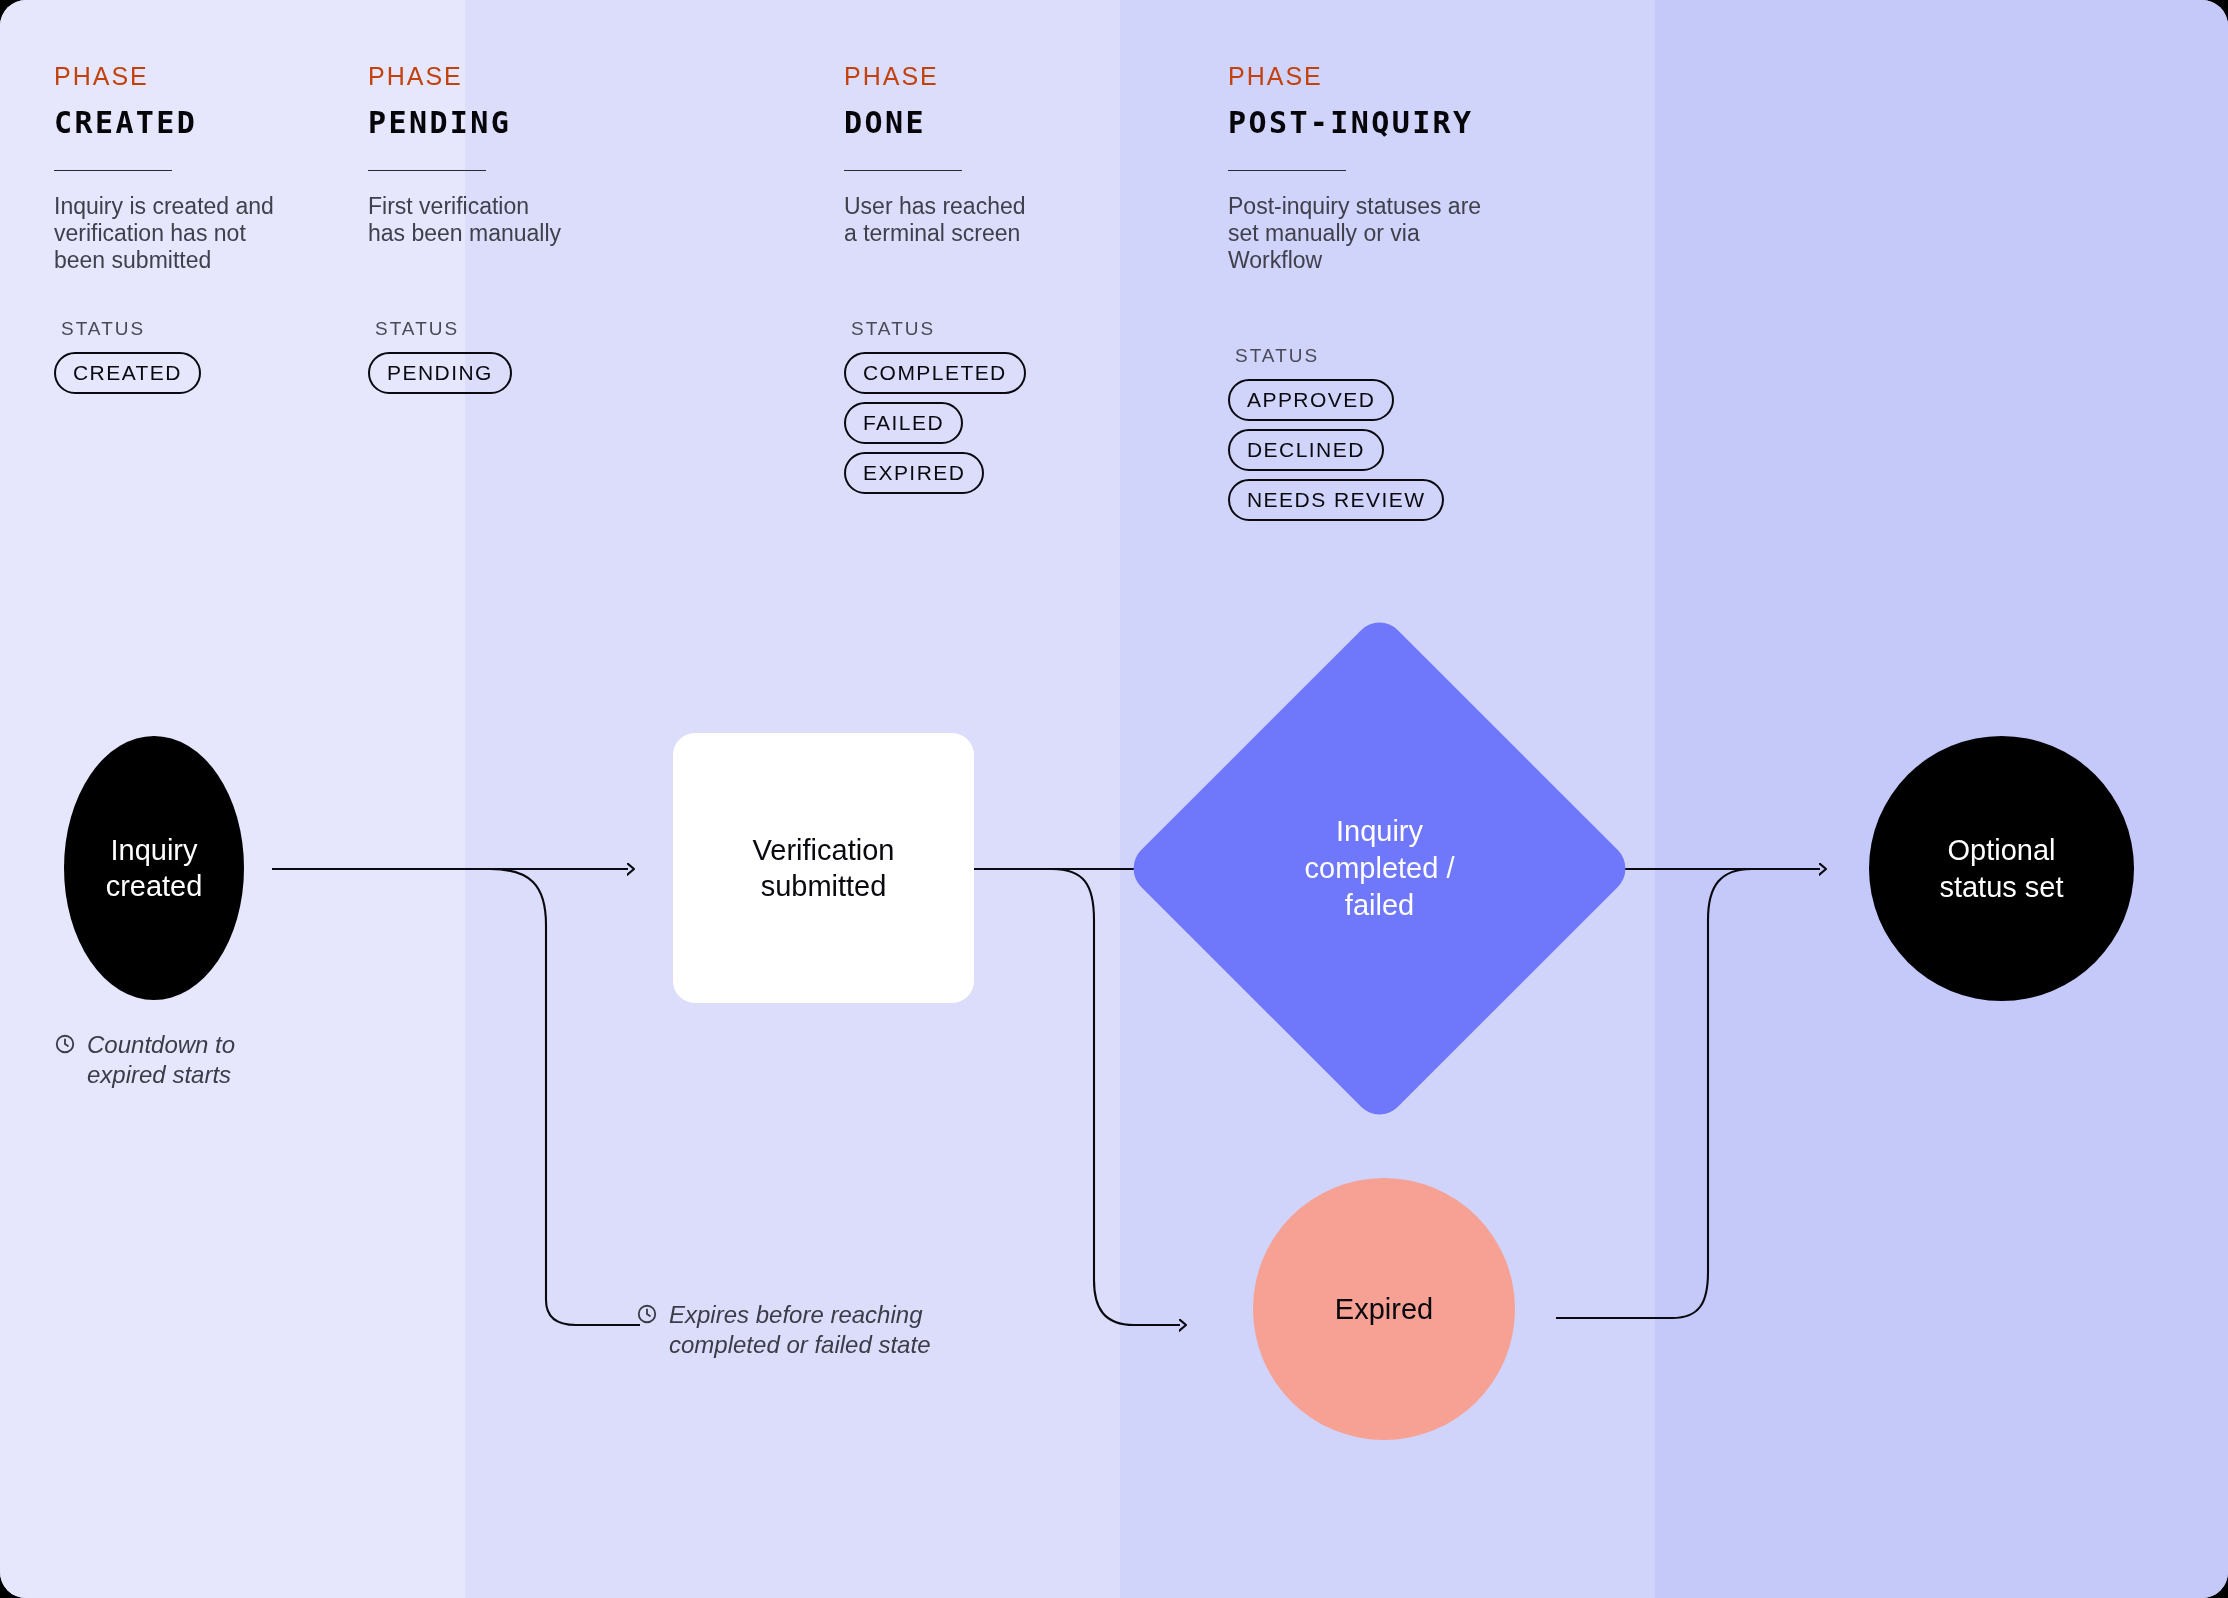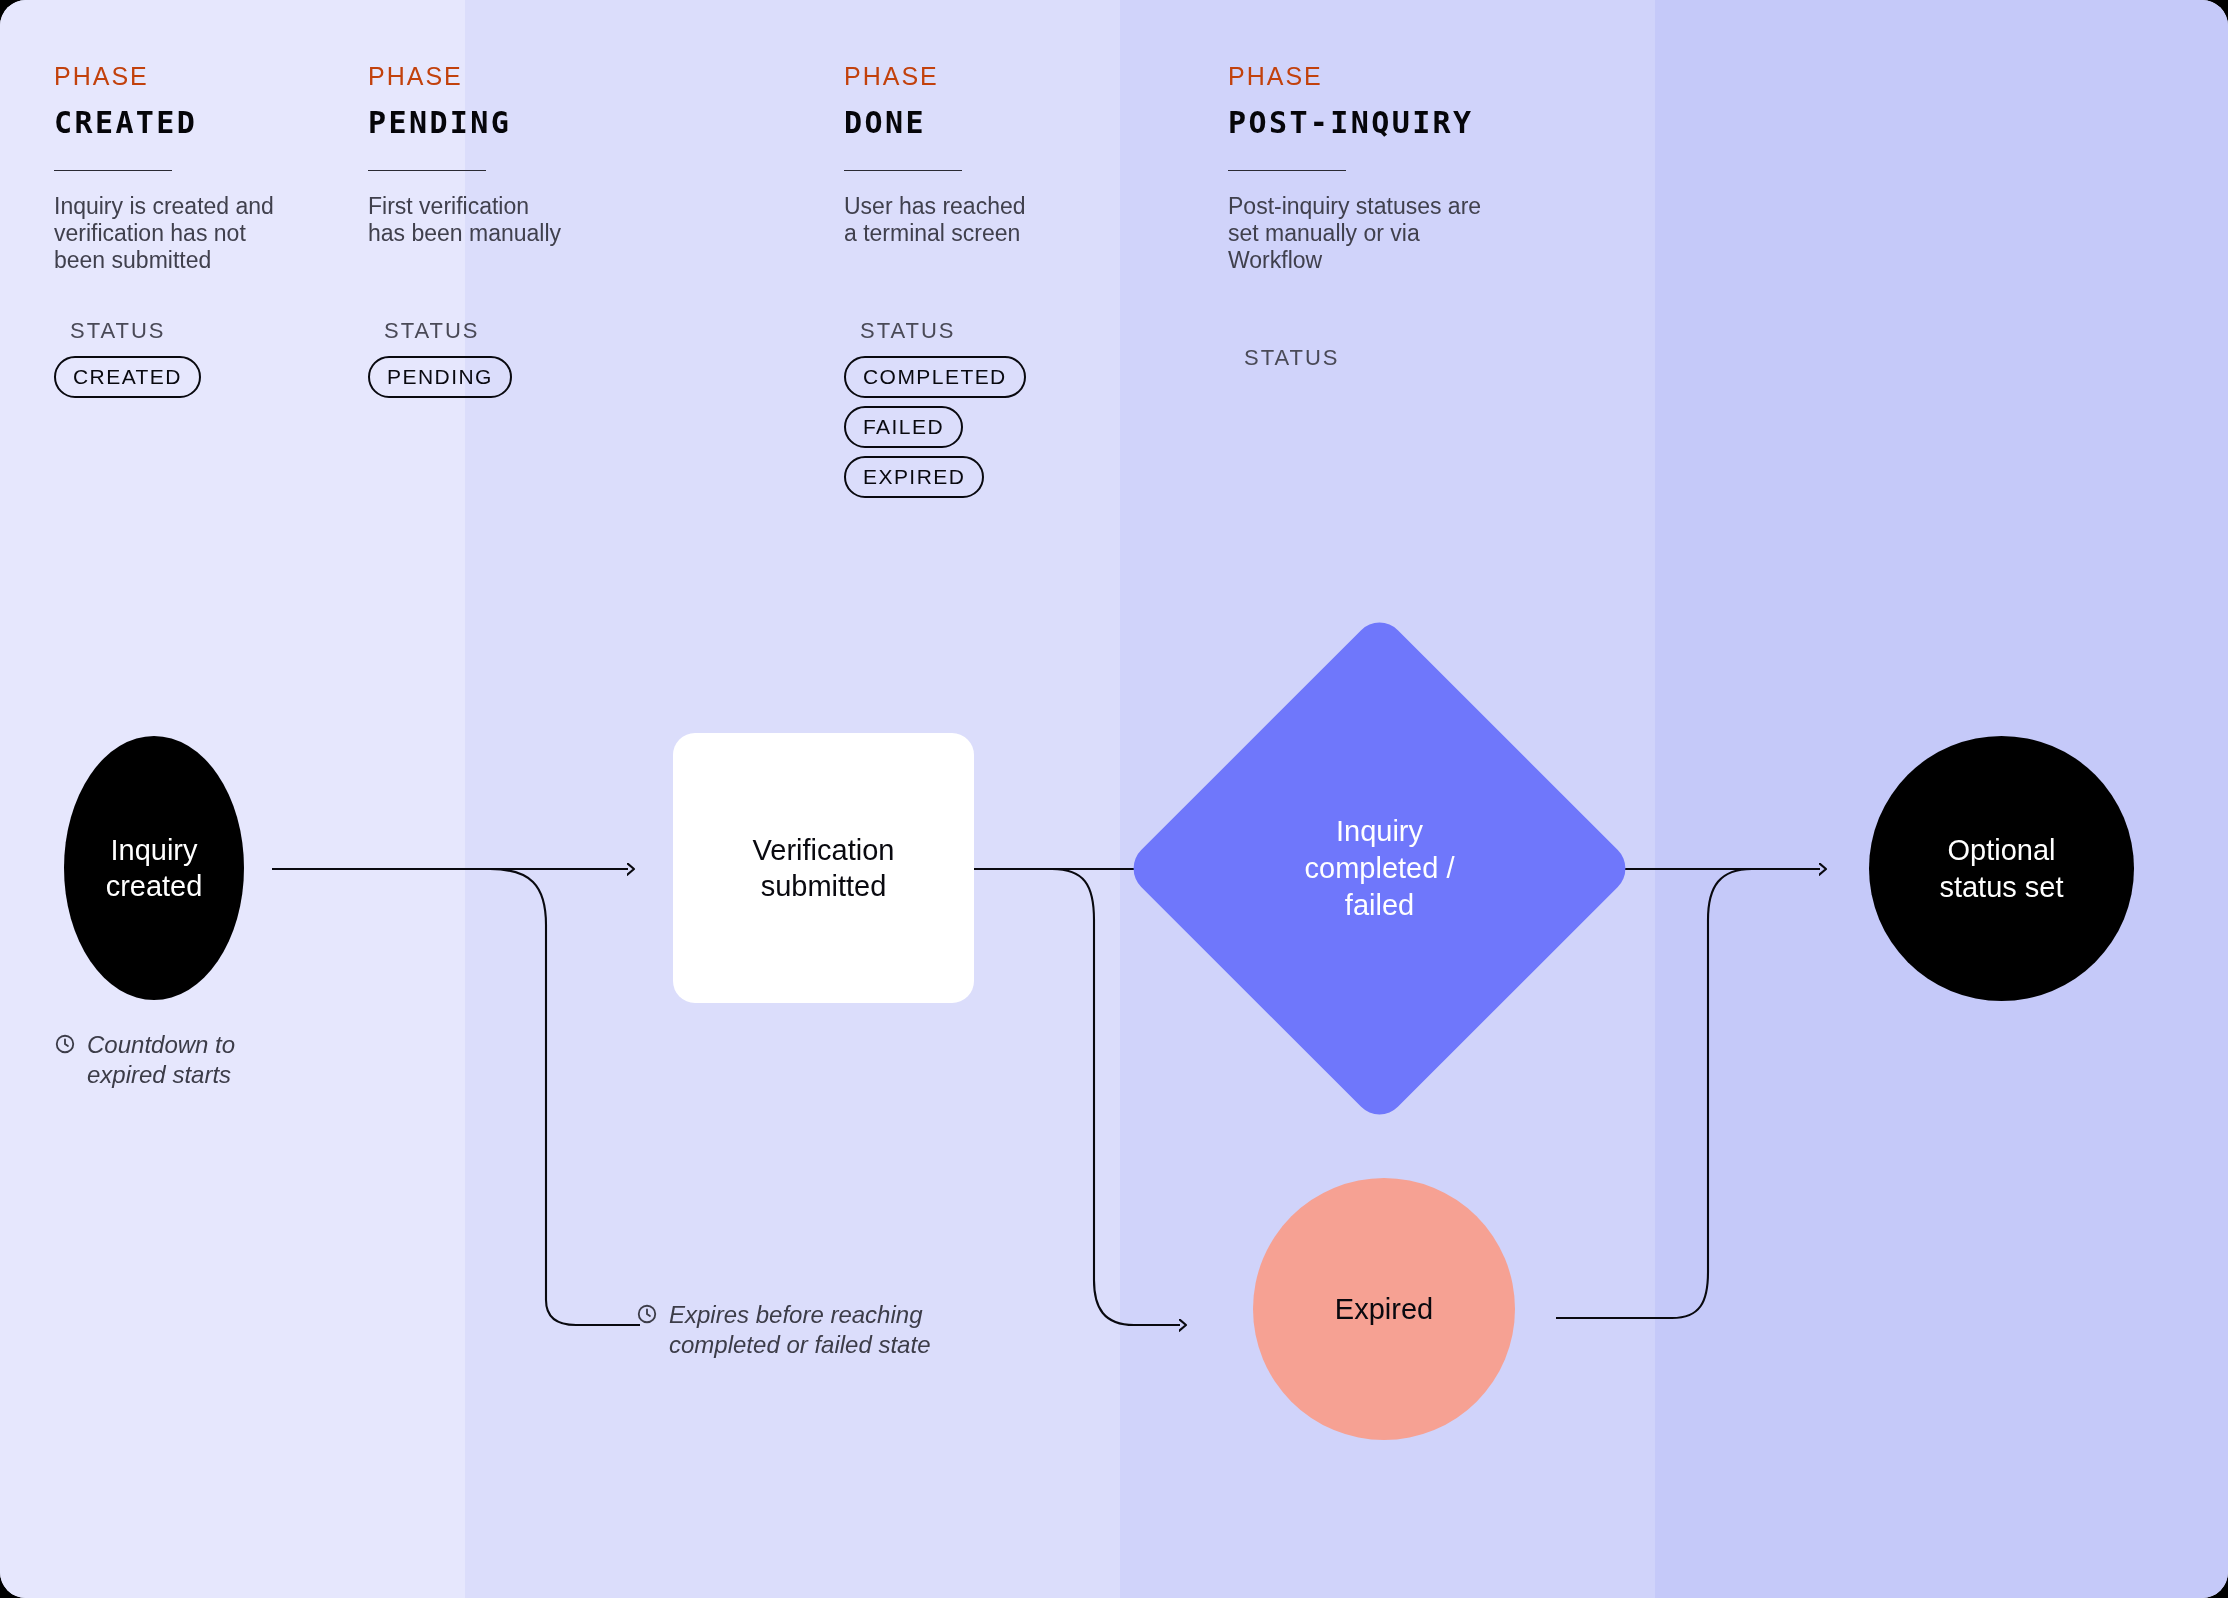--- a/index.html
+++ b/index.html
@@ -56,24 +56,24 @@
     margin: 30px 0 0 0;
   }
   .phase-desc {
     font-size: 23px;
     line-height: 1.18;
     color: #40404d;
     margin: 22px 0 0 0;
     max-width: 330px;
   }
   .status-kicker {
-    font-size: 22px;
+    font-size: 19px;
     letter-spacing: 2.0px;
     color: #4a4a57;
-    margin: 52px 0 0 16px;
+    margin: 52px 0 0 7px;
   }
   .badges { margin-top: 12px; display: flex; flex-direction: column; align-items: flex-start; gap: 8px; }
   .badge {
     border: 2px solid #09090f;
     border-radius: 999px;
     padding: 8px 17px 9px 17px;
     font-size: 21px;
     letter-spacing: 1.45px;
     color: #09090f;
     background: transparent;
@@ -205,20 +205,25 @@
       </div>
     </div>
 
     <div class="col-head" style="left:1228px; width:420px;">
       <div style="padding-top:62px;">
         <div class="phase-kicker">PHASE</div>
         <div class="phase-title">POST-INQUIRY</div>
         <div class="rule"></div>
         <div class="phase-desc" style="max-width:255px;">Post-inquiry statuses are set manually or via Workflow</div>
         <div class="status-kicker" style="margin-top:71px;">STATUS</div>
+        <div class="badges">
+          <span class="badge">APPROVED</span>
+          <span class="badge">DECLINED</span>
+          <span class="badge">NEEDS REVIEW</span>
+        </div>
       </div>
     </div>
 
   </div>
 
   <svg class="wires" viewBox="0 0 2228 1598">
     <defs>
       <marker id="arrowhead" markerWidth="16" markerHeight="16" refX="1" refY="6" orient="auto" markerUnits="userSpaceOnUse">
         <path d="M0,0 L7,6 L0,12" fill="none" stroke="#09090f" stroke-width="2.1" stroke-linecap="round" stroke-linejoin="round"></path>
       </marker>

